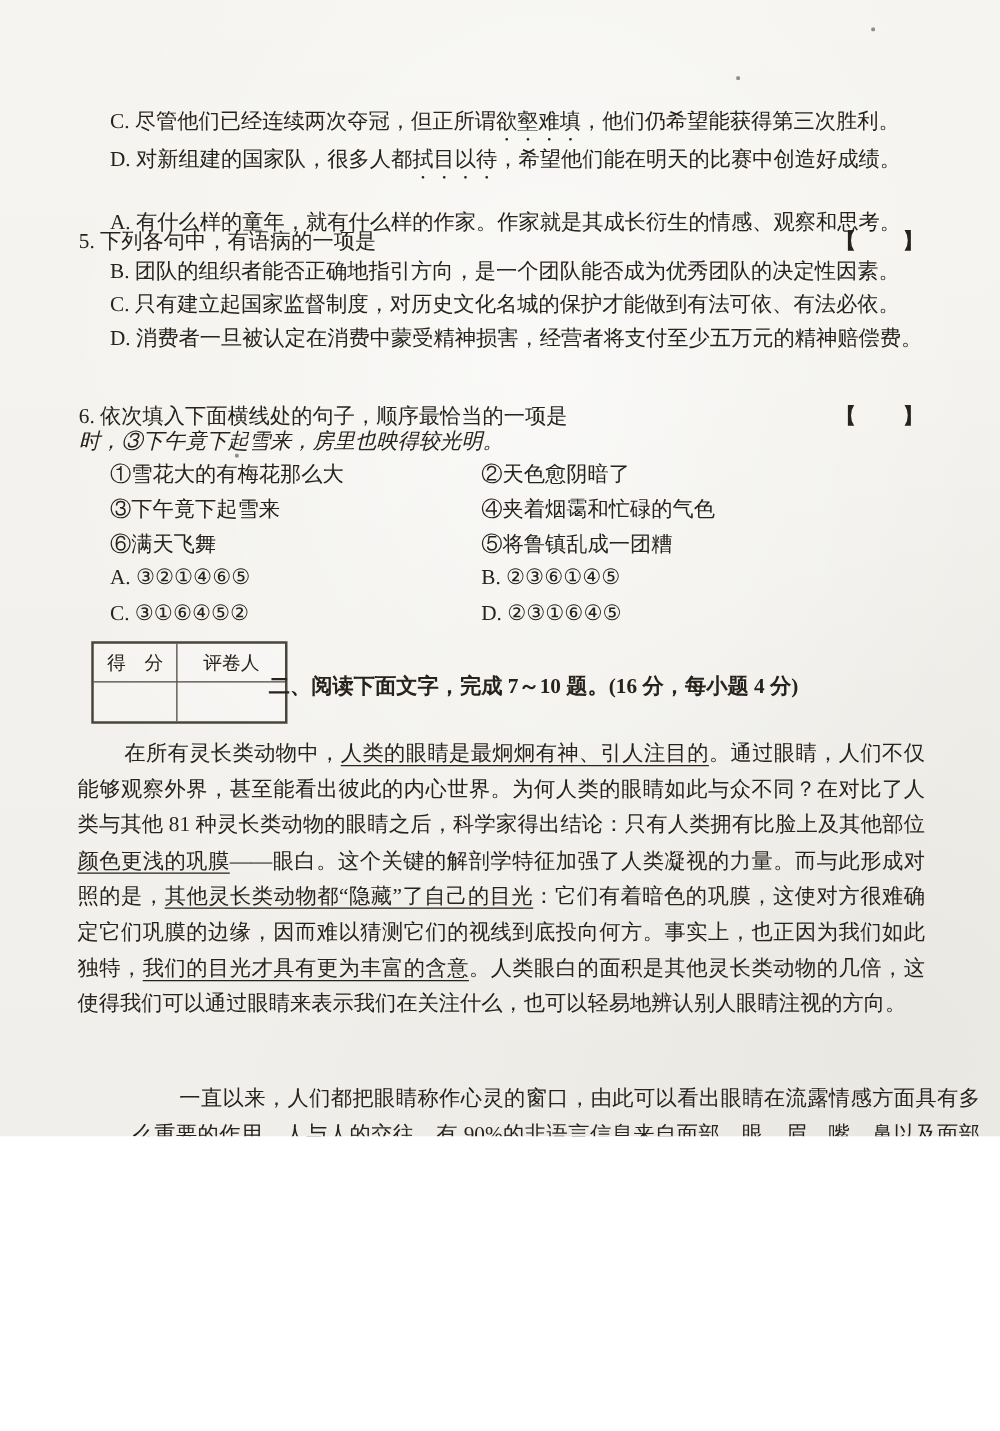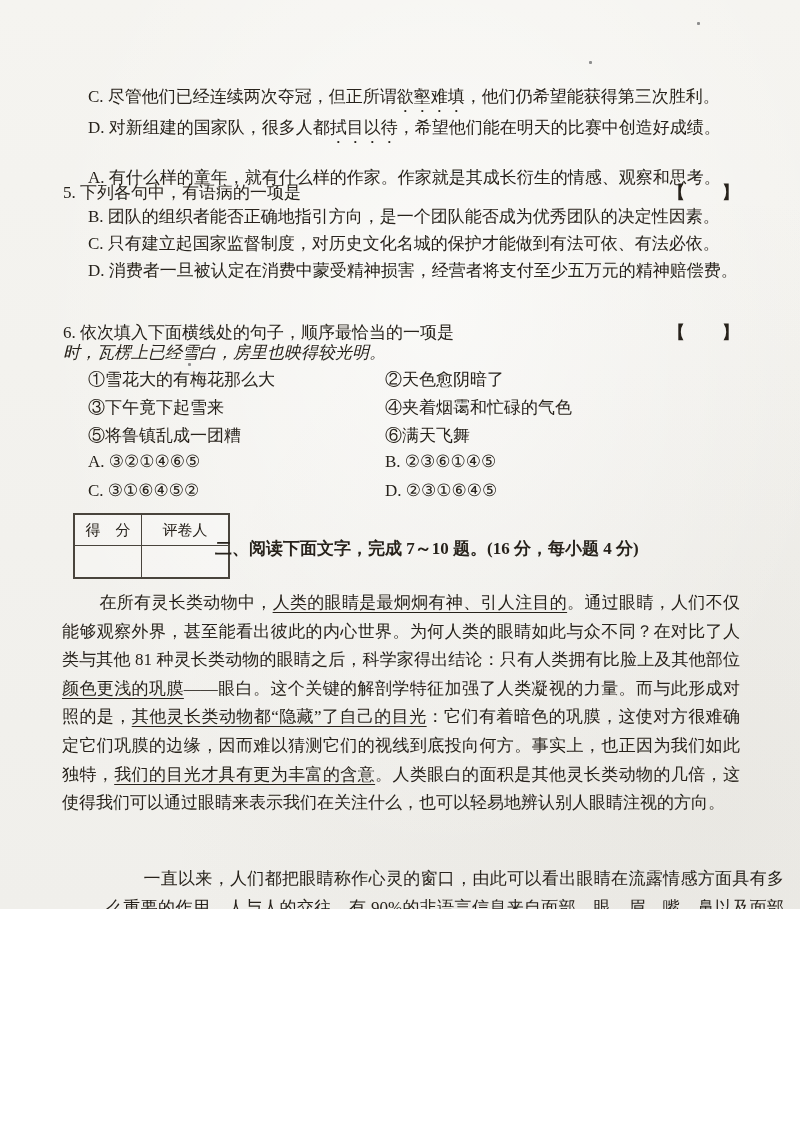--- a/index.html
+++ b/index.html
@@ -57,29 +57,29 @@
   </div>
   <div class="line" style="left:88px;top:166px">A. 有什么样的童年，就有什么样的作家。作家就是其成长衍生的情感、观察和思考。</div>
   <div class="line" style="left:88px;top:232px">C. 只有建立起国家监督制度，对历史文化名城的保护才能做到有法可依、有法必依。</div>
   <div class="line" style="left:88px;top:205px">B. 团队的组织者能否正确地指引方向，是一个团队能否成为优秀团队的决定性因素。</div>
   <div class="line" style="left:88px;top:259px">D. 消费者一旦被认定在消费中蒙受精神损害，经营者将支付至少五万元的精神赔偿费。</div>
 
   <div class="stem-row" style="top:287px">
     <span>6. 依次填入下面横线处的句子，顺序最恰当的一项是</span>
     <span class="bracket">【　　】</span>
   </div>
-  <div class="line kai" style="left:63px;top:341px">时，瓦楞上已经雪白，房里也映得较光明。</div>
+  <div class="line kai" style="left:63px;top:341px">时，③下午竟下起雪来，房里也映得较光明。</div>
 
   <div class="items-grid">
     <span>①雪花大的有梅花那么大</span>
     <span>②天色愈阴暗了</span>
     <span>③下午竟下起雪来</span>
     <span>④夹着烟霭和忙碌的气色</span>
+    <span>⑥满天飞舞</span>
     <span>⑤将鲁镇乱成一团糟</span>
-    <span>⑥满天飞舞</span>
   </div>
 
   <div class="answers-grid">
     <span>A. ③②①④⑥⑤</span>
     <span>B. ②③⑥①④⑤</span>
     <span>C. ③①⑥④⑤②</span>
     <span>D. ②③①⑥④⑤</span>
   </div>
 
   <div class="score-table">

